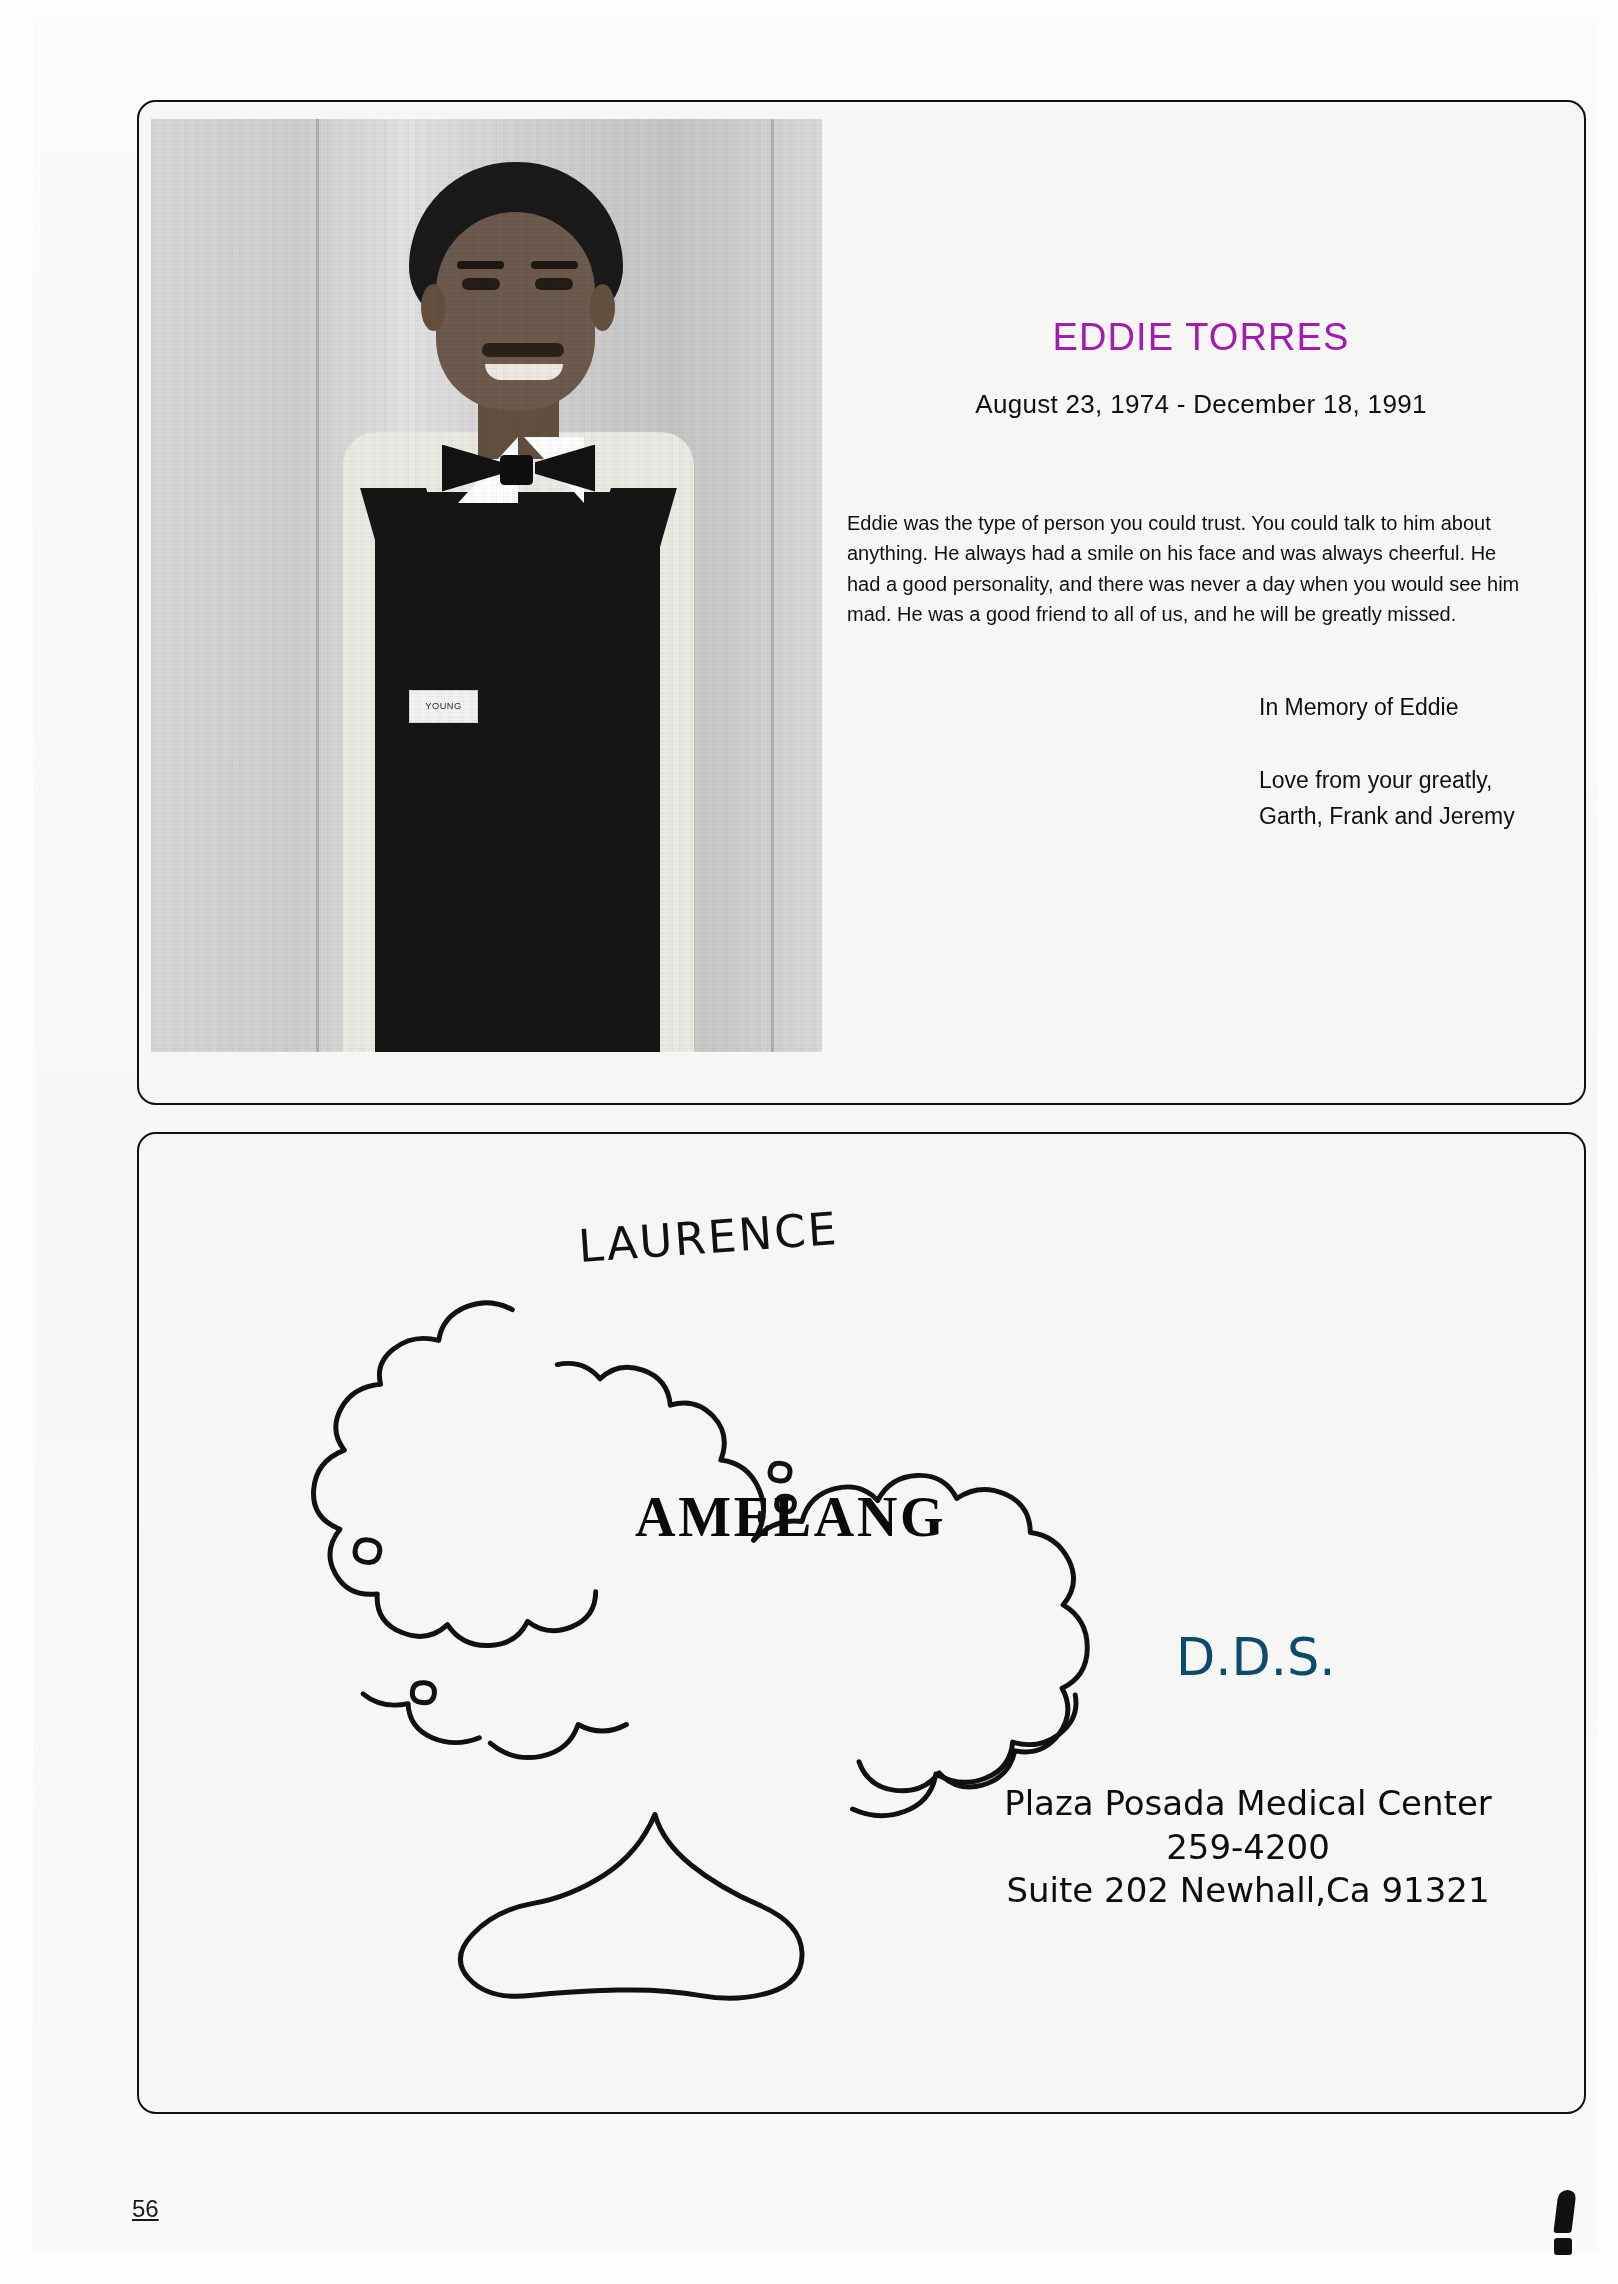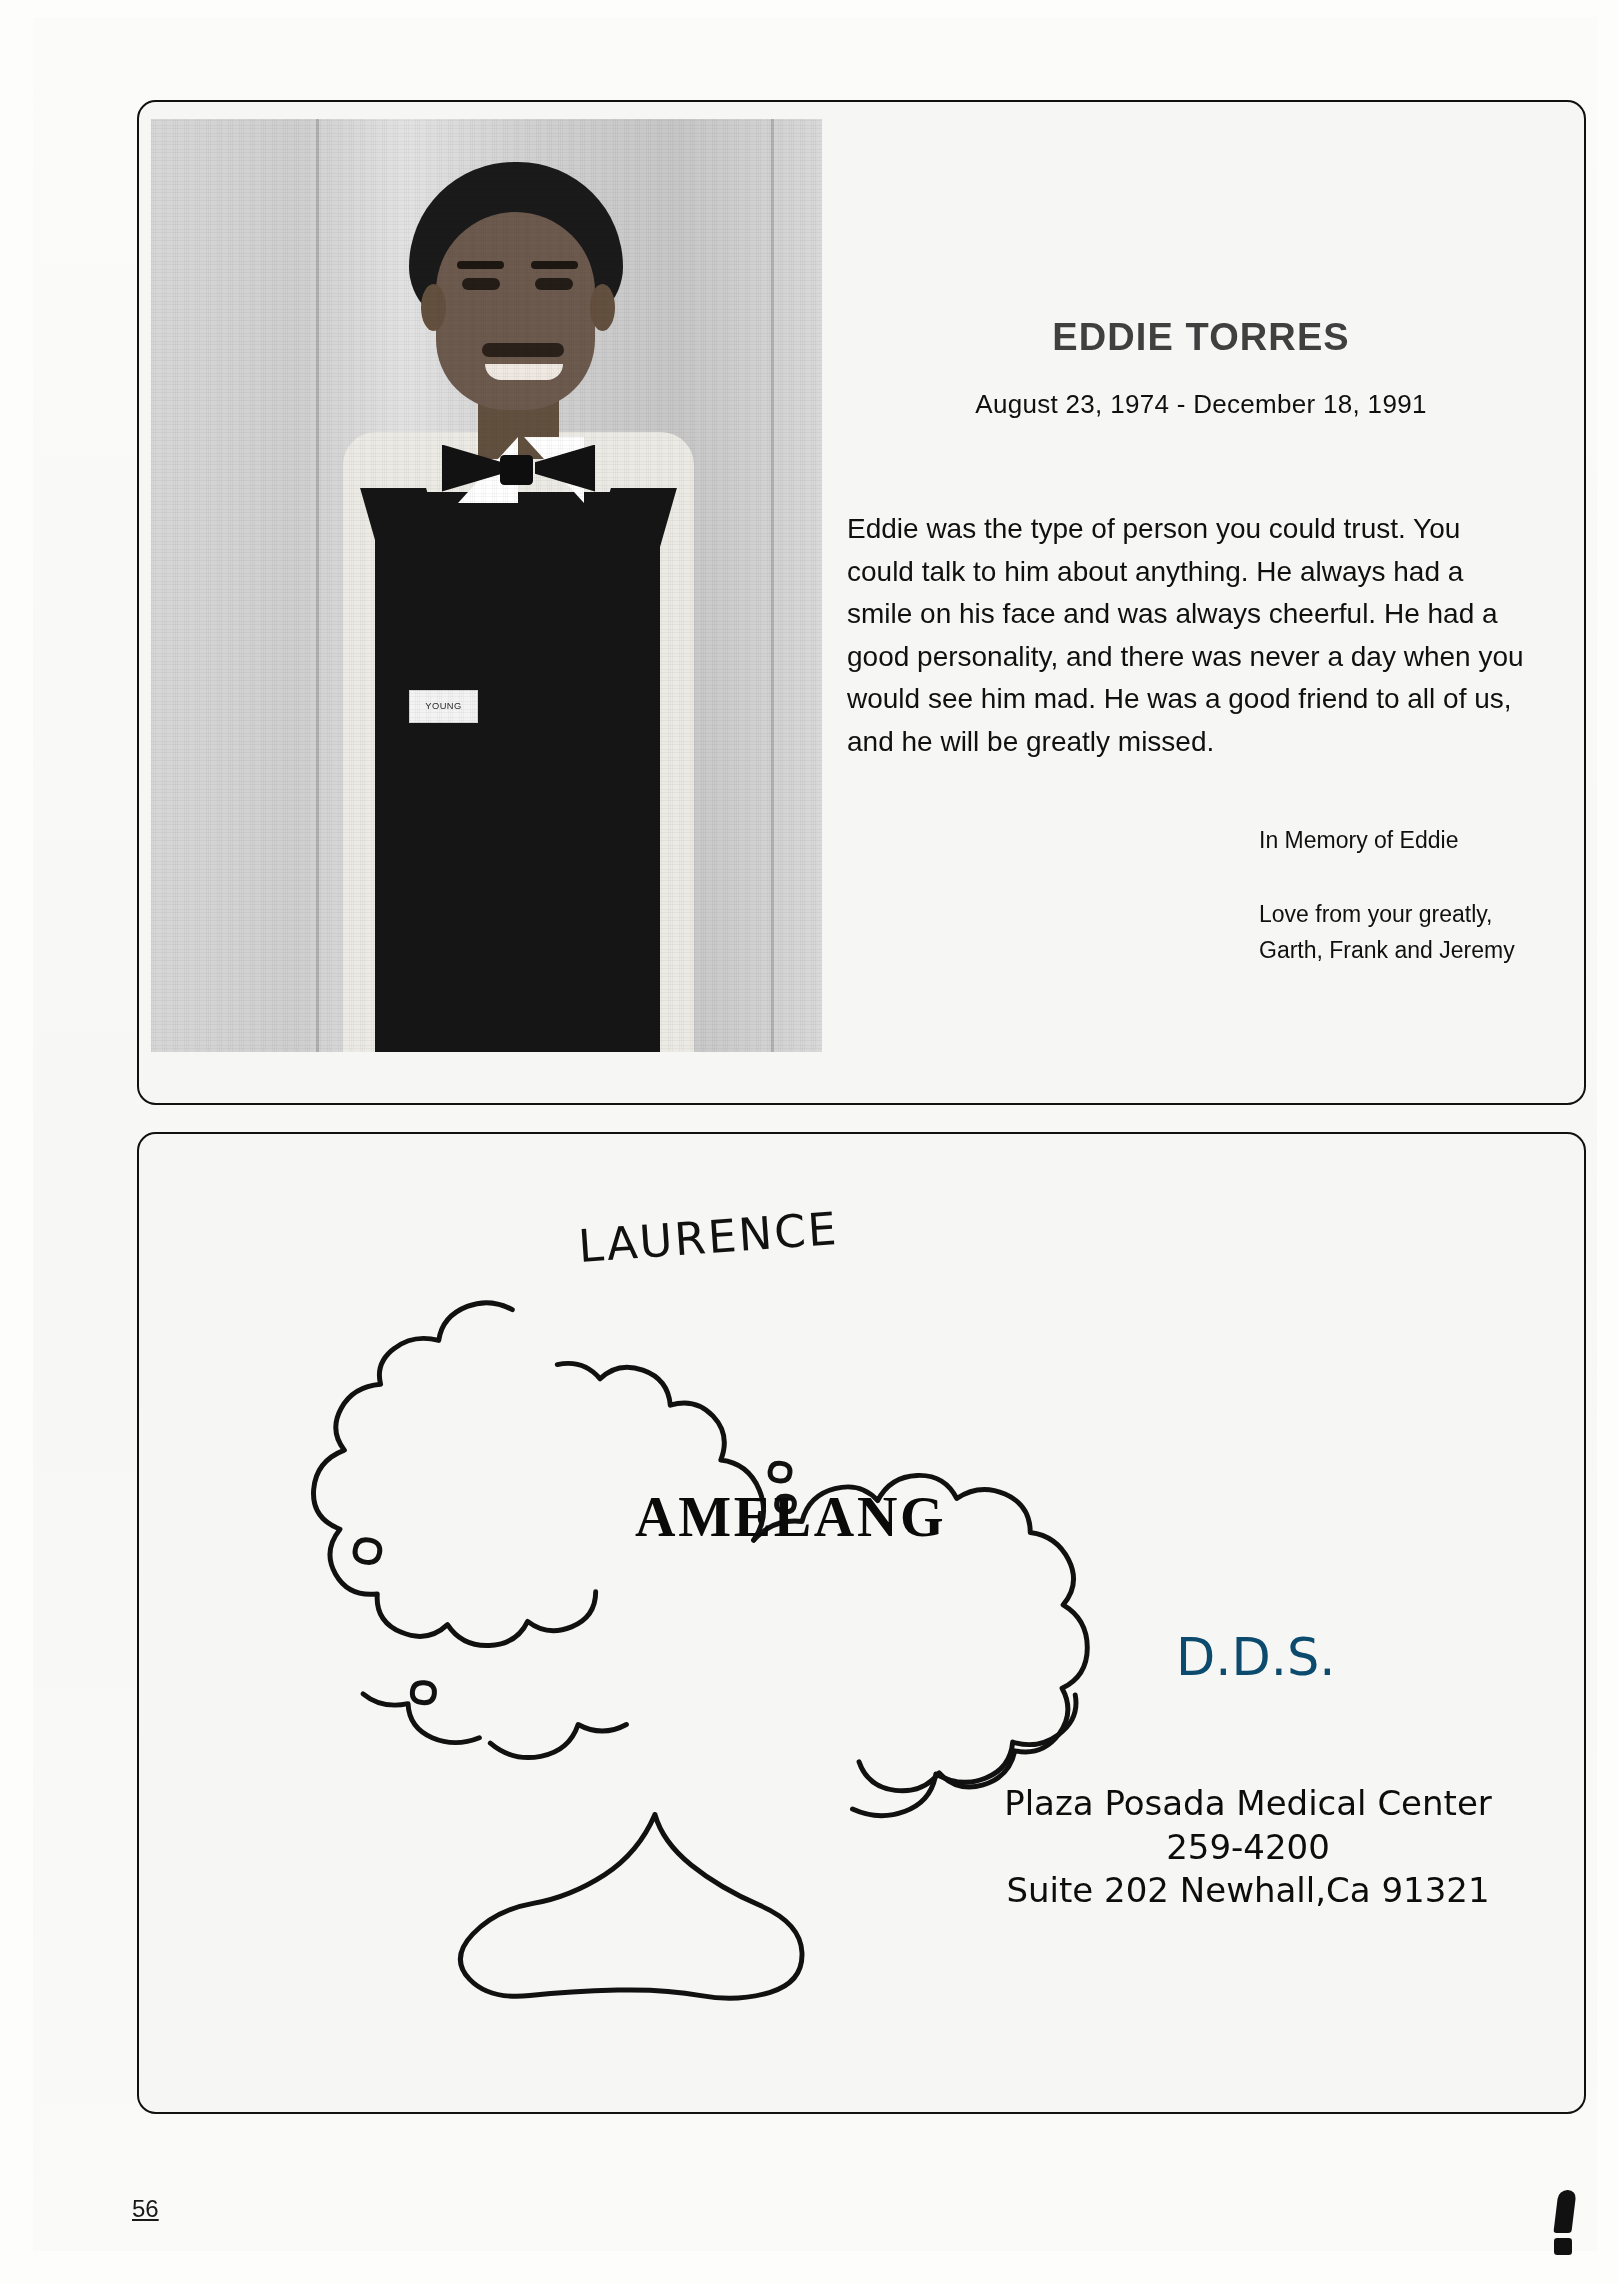--- a/index.html
+++ b/index.html
@@ -213,35 +213,35 @@
 
   .memorial-text {
     position: absolute;
     left: 708px;
     top: 33px;
     width: 708px;
   }
   .deceased-name {
     text-align: center;
     font-size: 38px;
-    font-weight: bold;
+    font-weight: normal;
     letter-spacing: 1.1px;
-    color: #404040;
+    color: #a21caf;
     margin-top: 181px;
   }
   .deceased-dates {
     text-align: center;
     font-size: 26px;
     color: #101010;
     margin-top: 30px;
     letter-spacing: 0.3px;
   }
   .tribute-body {
     margin-top: 88px;
-    font-size: 28px;
+    font-size: 20px;
     line-height: 1.52;
     color: #101010;
     text-align: left;
     max-width: 686px;
   }
   .tribute-signoff {
     margin-top: 60px;
     margin-left: 412px;
     font-size: 23px;
     line-height: 1.55;

